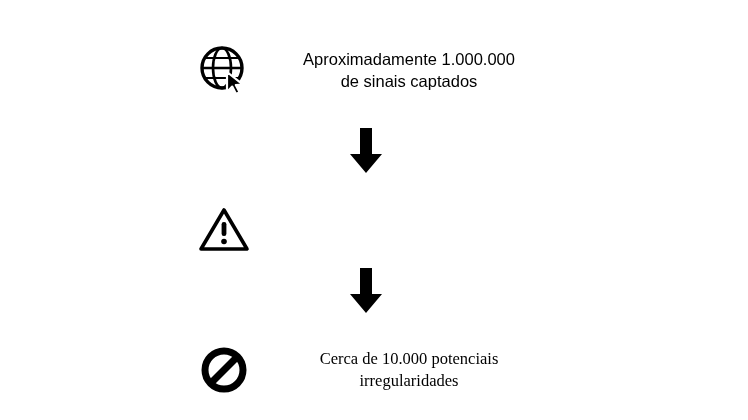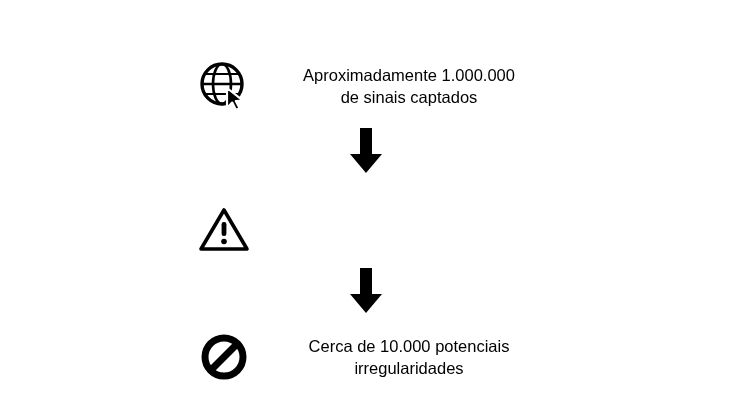--- a/index.html
+++ b/index.html
@@ -40,23 +40,23 @@
   .stage-text {
     flex: 1;
     text-align: center;
     font-size: 16.5px;
     line-height: 1.35;
     color: #000000;
     padding-left: 14px;
     padding-right: 4px;
     white-space: pre-line;
   }
-  #stage-0 { top: 58px; }
+  #stage-0 { top: 42px; }
   #stage-1 { top: 202px; }
-  #stage-2 { top: 329px; }
+  #stage-2 { top: 342px; font-family: Liberation Serif, serif; }
 
   .arrow {
     position: absolute;
     left: 344px;
     width: 44px;
     height: 46px;
     display: flex;
     align-items: center;
     justify-content: center;
   }

